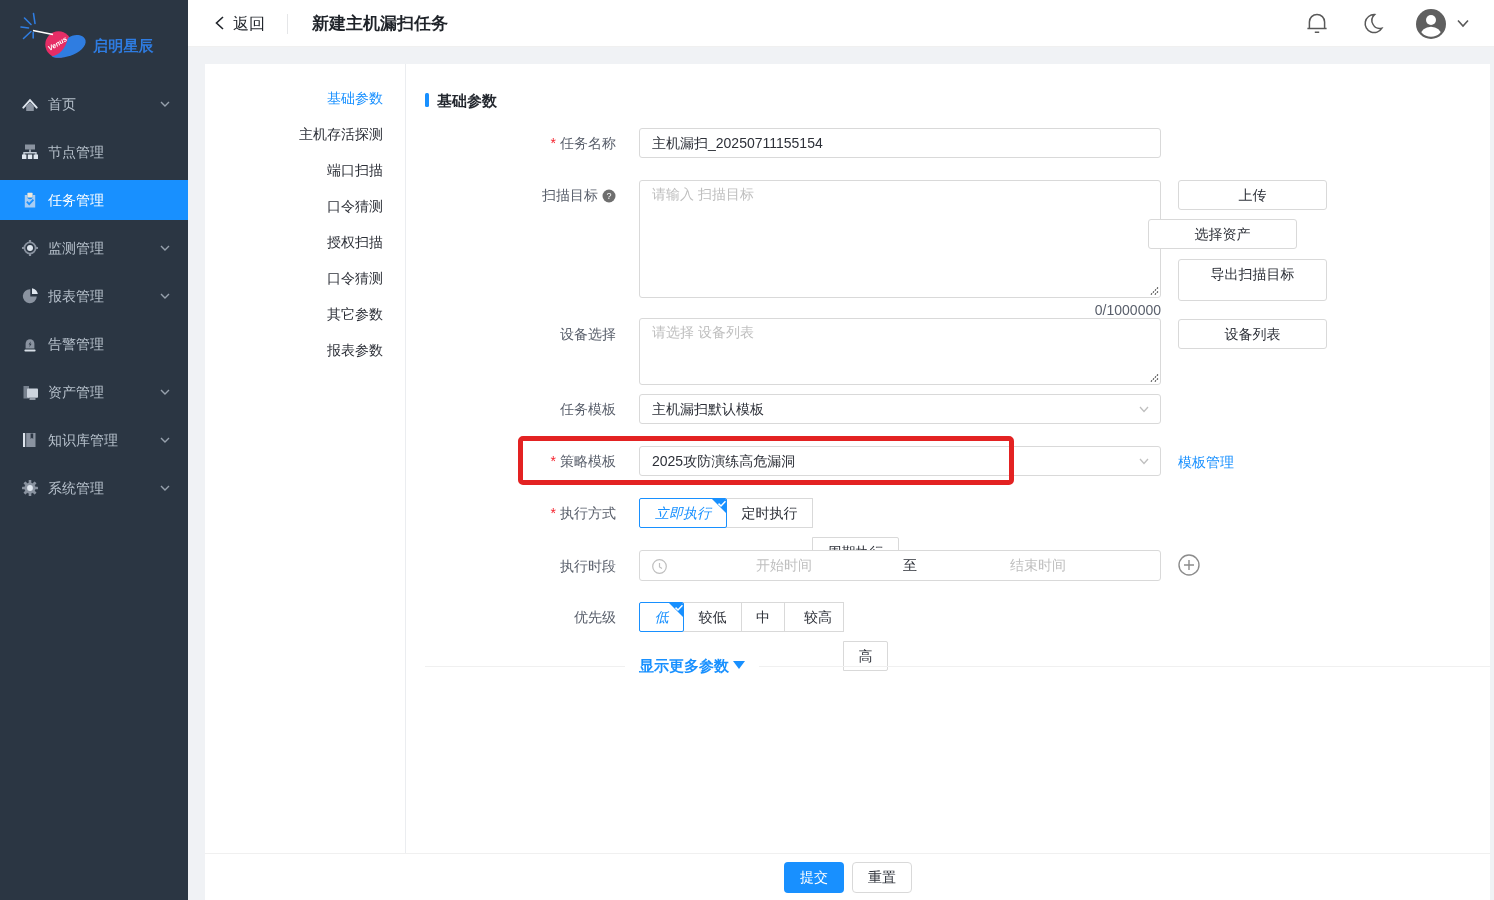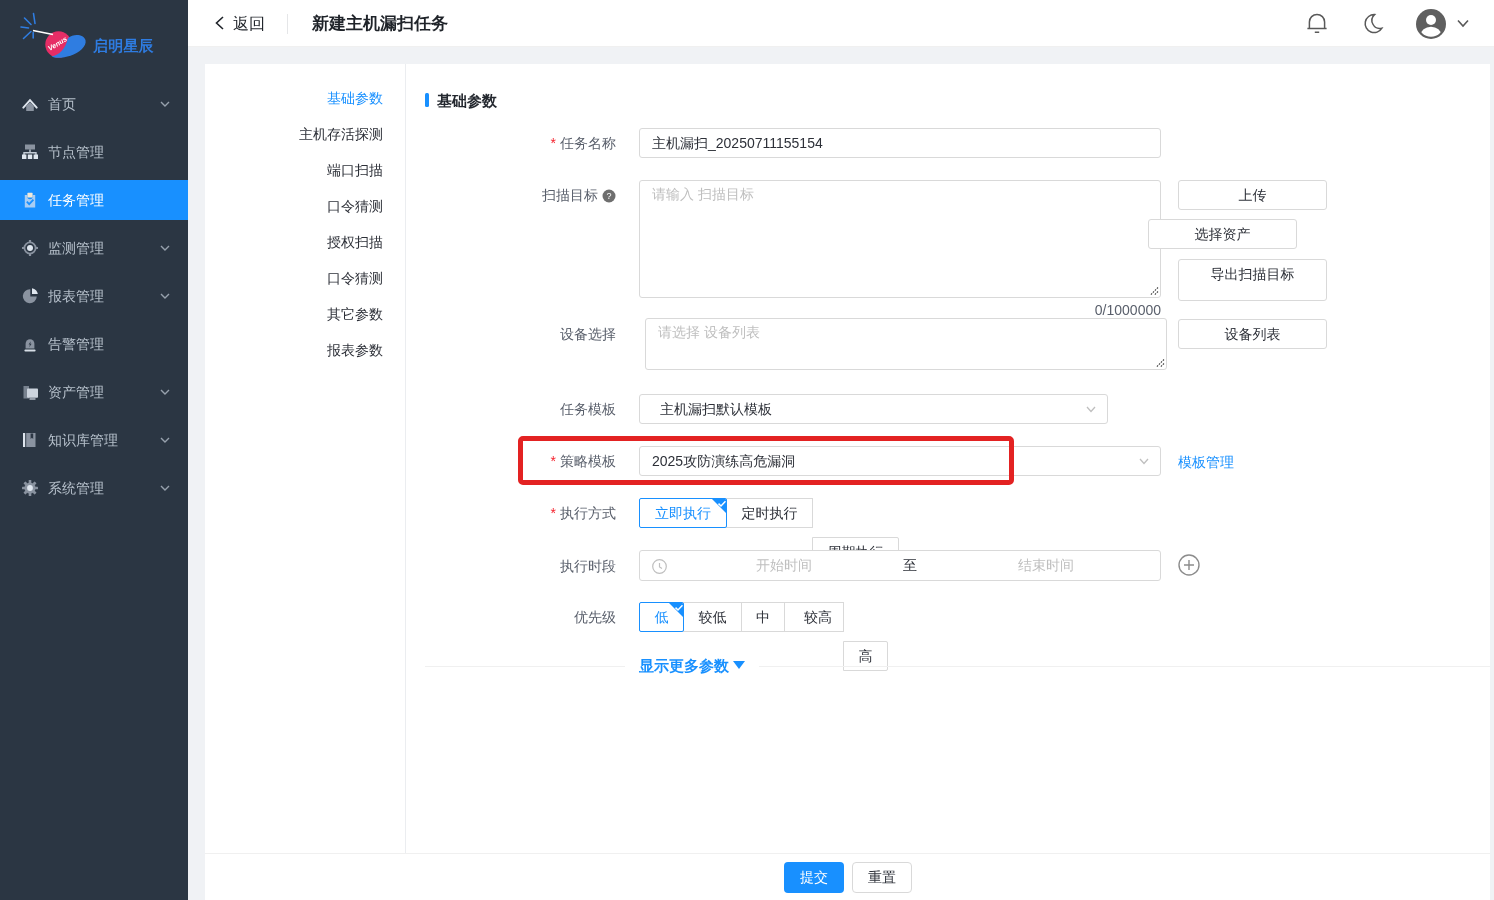--- a/index.html
+++ b/index.html
@@ -33,21 +33,21 @@
 
 .lbl { position:absolute; width:206px; right:874px; text-align:right; font-size:14px; color:#595f6b; height:20px; line-height:20px; white-space:nowrap; }
 .lbl .star { color:#f5222d; margin-right:4px; font-size:14px; }
 .ctl { position:absolute; left:434px; background:#fff; border:1px solid #d9d9d9; border-radius:3px; font-size:14px; color:#2d3038; }
 .ph { color:#bfbfbf; }
 .btn { position:absolute; border:1px solid #d9d9d9; border-radius:3px; background:#fff; font-size:14px; color:#2d3038; text-align:center; }
 .link { color:#1890ff; font-size:14px; }
 
 .rg { position:absolute; left:434px; display:flex; }
 .rb { position:relative; height:30px; line-height:28px; border:1px solid #d9d9d9; background:#fff; font-size:14px; color:#2d3038; text-align:center; margin-left:-1px; }
-.rb:first-child { margin-left:0; border-radius:2px 0 0 2px; }
+.rb:first-child { margin-left:0; border-radius:2px 0 0 2px;font-style:italic; }
 .rb:last-child { border-radius:0 2px 2px 0;margin-top:39px; }
 .rb.sel { border:1px solid #1890ff; color:#1890ff; border-radius:2px; z-index:2; overflow:hidden; }
 .corner { position:absolute; right:0; top:0; width:0; height:0; border-top:14px solid #1890ff; border-left:14px solid transparent; }
 .corner svg { position:absolute; left:-9.5px; top:-14px; }
 
 .fline { position:absolute; left:0; top:789px; width:1285px; height:1px; background:#f0f0f0; }
 .fsubmit { position:absolute; left:579px; top:798px; width:60px; height:31px; background:#1890ff; color:#fff; border-radius:4px; font-size:14px; text-align:center; line-height:31px; }
 .freset { position:absolute; left:647px; top:798px; width:60px; height:31px; background:#fff; border:1px solid #d9d9d9; color:#2d3038; border-radius:4px; font-size:14px; text-align:center; line-height:29px; }
 .redbox { position:absolute; left:313px; top:372px; width:496px; height:49px; border:5px solid #e32222; border-radius:5px; z-index:6; }
 </style>
@@ -254,28 +254,28 @@
         <text x="7" y="10" text-anchor="middle" font-size="9" fill="#fff">?</text>
       </svg></div>
   <div class="ctl" style="top:116px;height:118px;width:522px;padding:5px 12px;"><span class="ph">请输入 扫描目标</span>
     <svg style="position:absolute;right:1.5px;bottom:1.5px" width="9" height="9" viewBox="0 0 9 9">
         <path d="M8 0.5 L0.5 8 M8 4.5 L4.5 8" stroke="#3f3f3f" stroke-width="1.1" stroke-dasharray="1.6 1.2" fill="none"></path>
       </svg>
   </div>
   <div style="position:absolute;left:434px;top:238px;width:522px;text-align:right;font-size:14px;color:#595f6b;">0/1000000</div>
 
   <div class="lbl" style="top:260px">设备选择</div>
-  <div class="ctl" style="top:254px;height:52px;width:522px;padding:5px 12px;margin-left:6px;"><span class="ph">请选择 设备列表</span>
+  <div class="ctl" style="top:254px;height:67px;width:522px;padding:5px 12px;"><span class="ph">请选择 设备列表</span>
     <svg style="position:absolute;right:1.5px;bottom:1.5px" width="9" height="9" viewBox="0 0 9 9">
         <path d="M8 0.5 L0.5 8 M8 4.5 L4.5 8" stroke="#3f3f3f" stroke-width="1.1" stroke-dasharray="1.6 1.2" fill="none"></path>
       </svg>
   </div>
 
   <div class="lbl" style="top:335px">任务模板</div>
-  <div class="ctl" style="top:330px;height:30px;width:469px;line-height:28px;padding-left:20px;">主机漏扫默认模板
+  <div class="ctl" style="top:330px;height:30px;width:522px;line-height:28px;padding-left:12px;">主机漏扫默认模板
     <svg style="position:absolute;right:11px;top:11px" width="10" height="7" viewBox="0 0 10 7">
         <path d="M1 1 L5 5.5 L9 1" stroke="#bfbfbf" stroke-width="1.3" fill="none"></path>
       </svg>
   </div>
 
   <div class="lbl" style="top:387px"><span class="star">*</span>策略模板</div>
   <div class="ctl" style="top:382px;height:30px;width:522px;line-height:28px;padding-left:12px;">2025攻防演练高危漏洞
     <svg style="position:absolute;right:11px;top:11px" width="10" height="7" viewBox="0 0 10 7">
         <path d="M1 1 L5 5.5 L9 1" stroke="#bfbfbf" stroke-width="1.3" fill="none"></path>
       </svg>
@@ -295,21 +295,21 @@
   </div>
 
   <div class="lbl" style="top:492px">执行时段</div>
   <div class="ctl" style="top:486px;height:31px;width:522px;line-height:29px;">
     <svg style="position:absolute;left:12px;top:8px" width="15" height="15" viewBox="0 0 15 15">
         <circle cx="7.5" cy="7.5" r="6.8" stroke="#bfbfbf" stroke-width="1.2" fill="none"></circle>
         <path d="M7.5 4 L7.5 8 L10 9.5" stroke="#bfbfbf" stroke-width="1.2" fill="none"></path>
       </svg>
     <span class="ph" style="position:absolute;left:116px;">开始时间</span>
     <span style="position:absolute;left:263px;color:#2d3038;">至</span>
-    <span class="ph" style="position:absolute;left:370px;margin-left:8px;">结束时间</span>
+    <span class="ph" style="position:absolute;left:370px;">结束时间</span>
   </div>
   <svg style="position:absolute;left:973px;top:490px" width="22" height="22" viewBox="0 0 22 22">
       <circle cx="11" cy="11" r="10" stroke="#8c8c8c" stroke-width="1.4" fill="none"></circle>
       <path d="M11 6 L11 16 M6 11 L16 11" stroke="#8c8c8c" stroke-width="1.4"></path>
     </svg>
 
   <div class="lbl" style="top:543px">优先级</div>
   <div class="rg" style="top:538px">
     <div class="rb sel" style="width:45px;">低<span class="corner">
           <svg width="10" height="10" viewBox="0 0 10 10">

